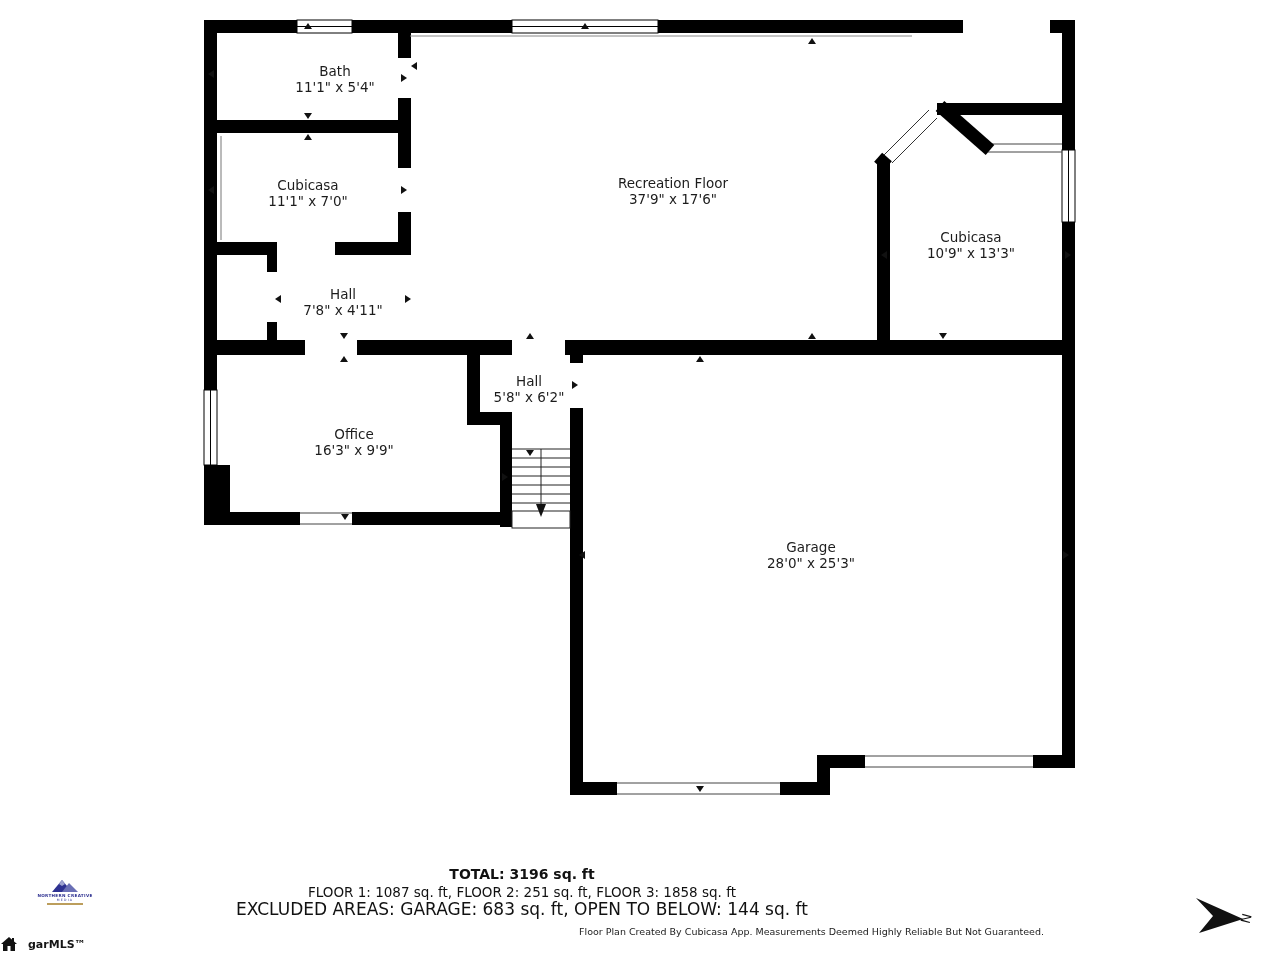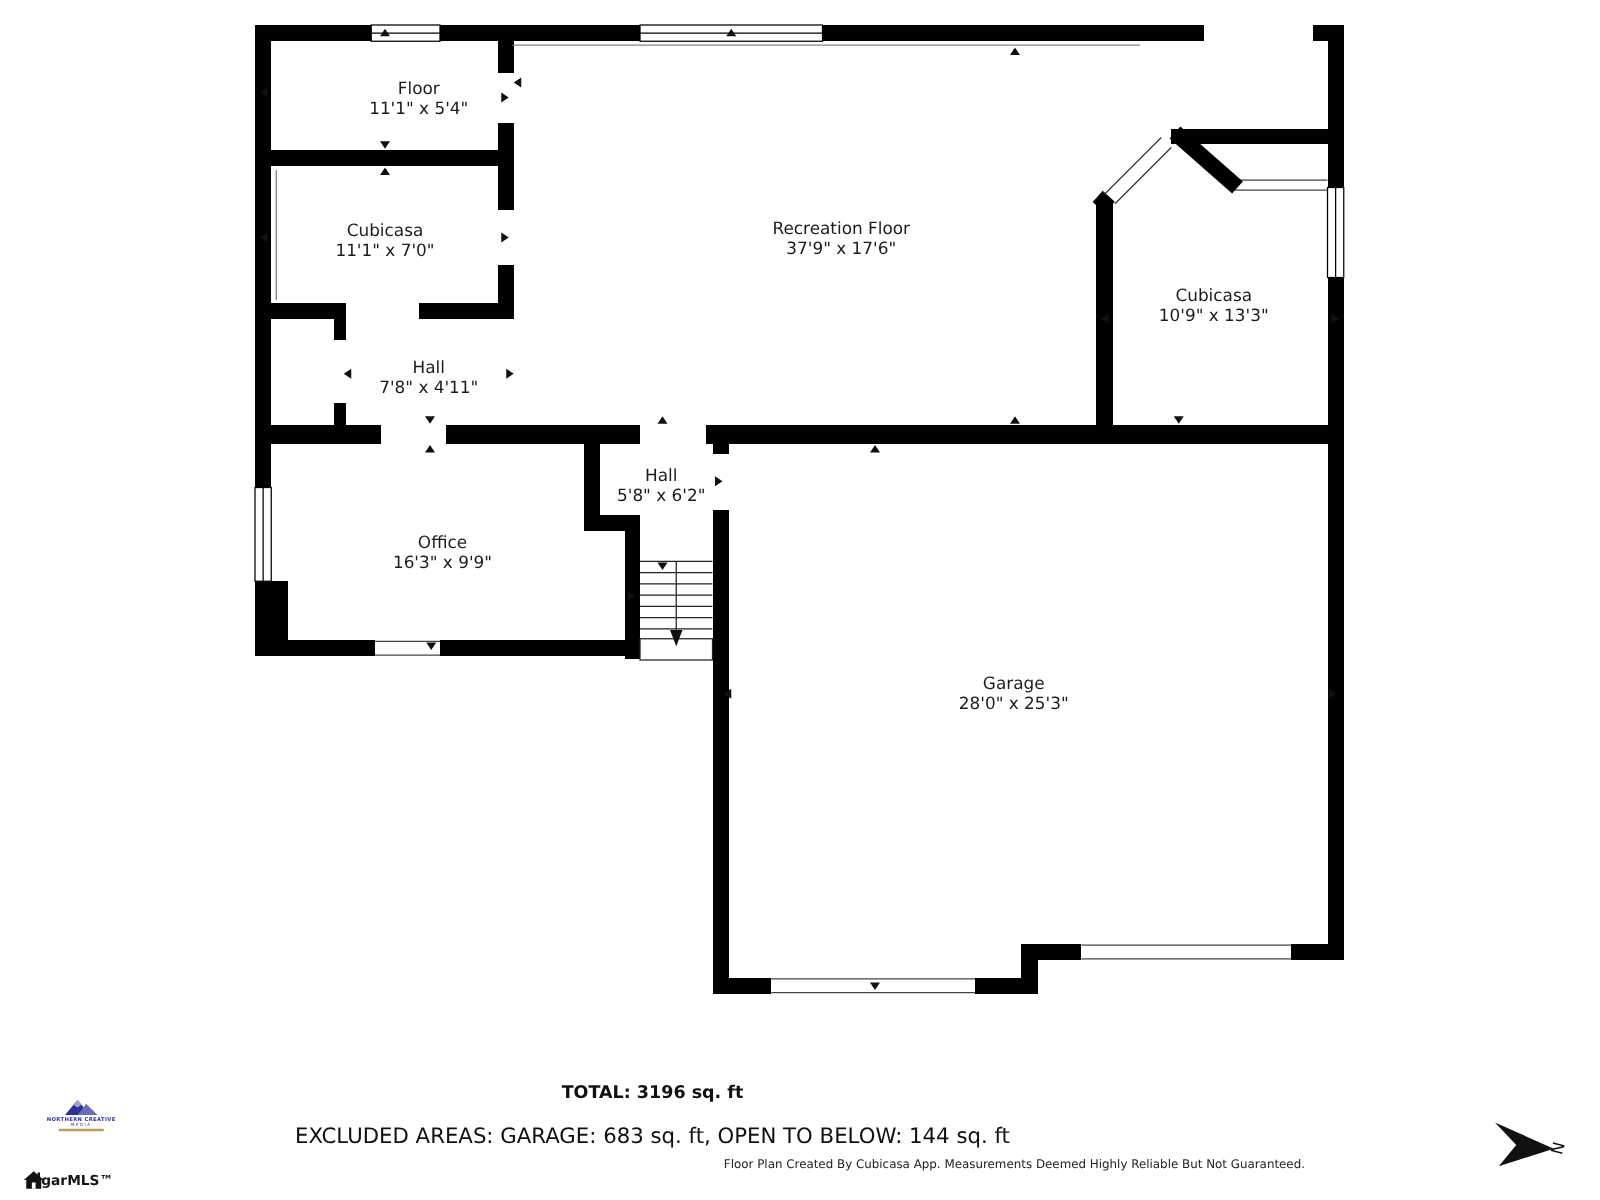--- a/index.html
+++ b/index.html
@@ -10,21 +10,21 @@
               white-space:nowrap;font-size:13.5px;line-height:16px;color:#1c1c1c;}
   .footer-line{position:absolute;left:0;width:1044px;text-align:center;color:#111;}
   .f-total{top:866px;font-size:14px;font-weight:bold;}
   .f-floors{top:884px;font-size:13.5px;}
   .f-excluded{top:899px;font-size:17px;}
   .f-disclaimer{top:926px;font-size:9.5px;color:#222;text-align:right;}
   #logo{position:absolute;left:34px;top:878px;width:62px;text-align:center;}
   #logo .l1{font-size:4.2px;font-weight:bold;letter-spacing:.3px;color:#2e3191;line-height:5px;}
   #logo .l2{font-size:3.2px;letter-spacing:1.2px;color:#2e3191;line-height:4px;}
   #logo .gold-rule{width:36px;height:2px;margin:1px auto 0;background:#b08d3f;opacity:.85;}
-  #mls{position:absolute;left:18px;top:936px;display:flex;align-items:center;gap:0px;}
+  #mls{position:absolute;left:0;top:936px;display:flex;align-items:center;gap:13px;}
   #mls .mls-text{font-size:11px;font-weight:bold;color:#151515;margin-left:-3px;}
 </style>
 </head>
 <body>
 
 <div id="stage">
 
   <svg id="plan-svg" viewBox="0 0 1280 960">
     <g id="g-walls" fill="#000" shape-rendering="crispEdges">
         <rect x="204" y="20" width="93" height="13"></rect>
@@ -134,21 +134,21 @@
         <polygon points="1063,551 1063,559 1069,555"></polygon>
         <polygon points="696,786 704,786 700,792"></polygon>
       </g>
     <g id="g-north">
       <polygon points="1196,898 1243,919 1199,933 1213,916" fill="#111"></polygon>
       <text x="1246" y="922" font-size="13" fill="#111" transform="rotate(105,1248,916)">N</text>
     </g>
   </svg>
 
   <div class="room-label" style="left:335px;top:79px">
-    <div>Floor</div>
+    <div>Bath</div>
     <div>11'1" x 5'4"</div>
   </div>
   <div class="room-label" style="left:308px;top:193px">
     <div>Cubicasa</div>
     <div>11'1" x 7'0"</div>
   </div>
   <div class="room-label" style="left:673px;top:191px">
     <div>Recreation Floor</div>
     <div>37'9" x 17'6"</div>
   </div>
@@ -167,20 +167,21 @@
   <div class="room-label" style="left:354px;top:442px">
     <div>Office</div>
     <div>16'3" x 9'9"</div>
   </div>
   <div class="room-label" style="left:811px;top:555px">
     <div>Garage</div>
     <div>28'0" x 25'3"</div>
   </div>
 
   <div class="footer-line f-total">TOTAL: 3196 sq. ft</div>
+  <div class="footer-line f-floors">FLOOR 1: 1087 sq. ft, FLOOR 2: 251 sq. ft, FLOOR 3: 1858 sq. ft</div>
   <div class="footer-line f-excluded">EXCLUDED AREAS: GARAGE: 683 sq. ft, OPEN TO BELOW: 144 sq. ft</div>
   <div class="footer-line f-disclaimer">Floor Plan Created By Cubicasa App. Measurements Deemed Highly Reliable But Not Guaranteed.</div>
 
   <div id="logo">
     <svg width="30" height="15" viewBox="0 0 30 15" style="display:block;margin:0 auto;">
       <polygon points="2,14 12,2 22,14" fill="#2e3191"></polygon>
       <polygon points="12,14 19,5 28,14" fill="#6a6fb5"></polygon>
       <polygon points="9,6 12,2 15,6 12,8" fill="#9ea3d0"></polygon>
     </svg>
     <div class="l1">NORTHERN CREATIVE</div>

